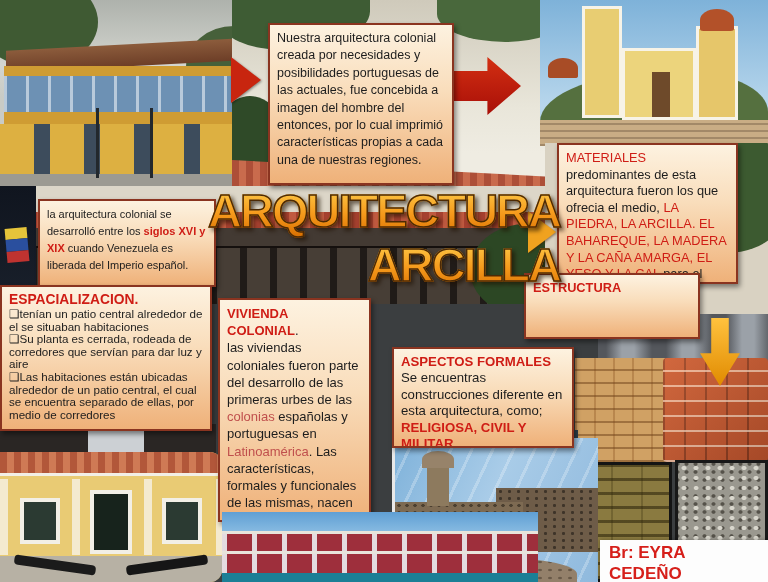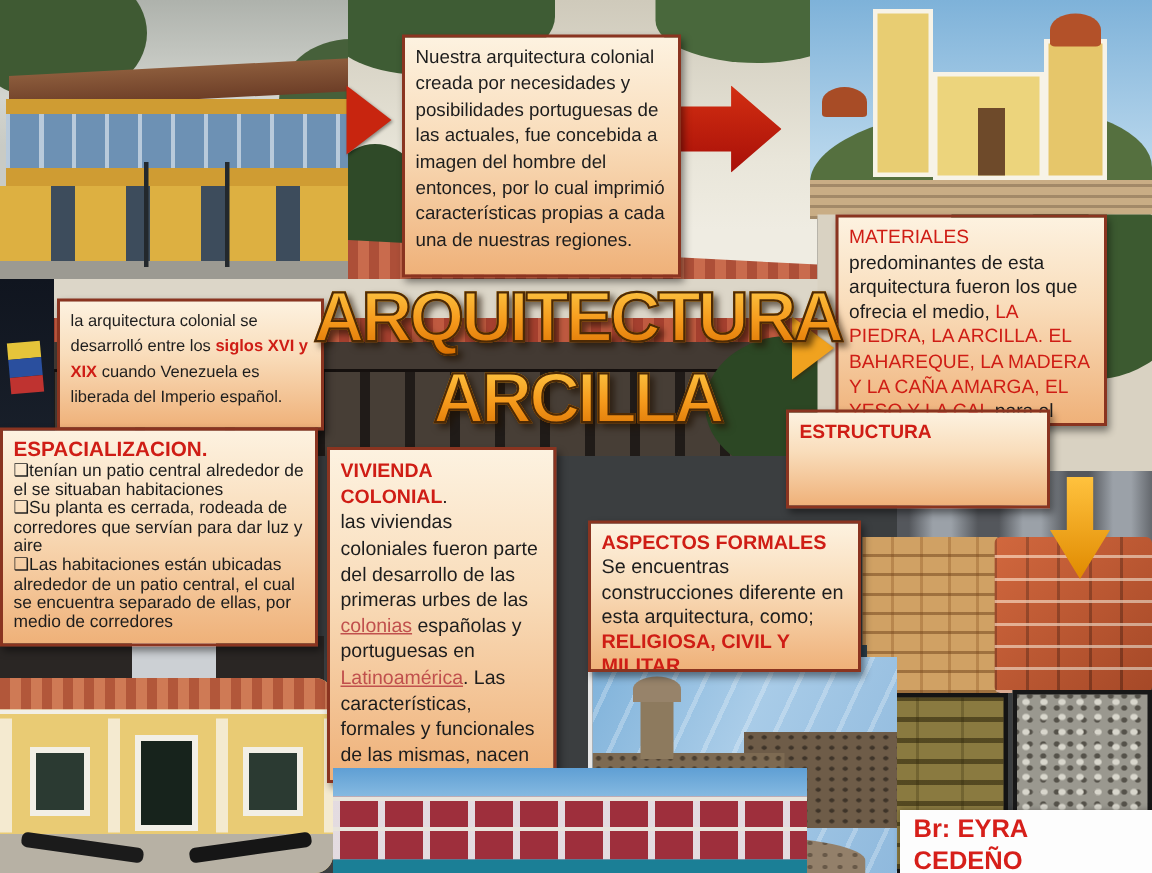--- a/index.html
+++ b/index.html
@@ -5,34 +5,34 @@
 *{margin:0;padding:0;box-sizing:border-box}
 html,body{background:#222}
 .stage{position:relative;width:768px;height:582px;overflow:hidden;background:#3b3e40;font-family:"Liberation Sans",sans-serif}
 .ph,.abs{position:absolute}
 .ph{overflow:hidden}
 
 .tbox{position:absolute;z-index:5;background:linear-gradient(180deg,#fdf2e0 0%,#f9ddbb 42%,#efb179 100%);
   border:2px solid #8a3420;box-shadow:2px 3px 5px rgba(0,0,0,.45);color:#1d1d1d;overflow:hidden;padding:5px 7px}
 .red{color:#cf1d15;font-weight:bold}
 .hdr{color:#cf1d15;font-weight:bold}
-a.rlink{color:#c0504d;text-decoration:underline;cursor:pointer}
+a.rlink{color:#c0504d;cursor:pointer}
 #box-intro{left:268px;top:23px;width:186px;height:162px;font-size:12.5px;line-height:17.4px}
 #box-history{left:38px;top:199px;width:178px;height:88px;font-size:11px;line-height:17px}
 #box-espacializacion{left:0;top:285px;width:212px;height:146px;font-size:11.6px;line-height:12.6px}
 #box-espacializacion .hdr{font-size:13.8px;line-height:16px}
 #box-vivienda{left:218px;top:298px;width:153px;height:224px;font-size:13px;line-height:17.2px}
 #box-vivienda .hdr{display:inline}
 #box-materiales{left:557px;top:143px;width:181px;height:141px;font-size:12.8px;line-height:16.6px}
 #box-estructura{left:524px;top:273px;width:176px;height:66px;font-size:12.8px;line-height:15.4px}
 #box-aspectos{left:392px;top:347px;width:182px;height:101px;font-size:13.2px;line-height:16.4px}
 #box-author{position:absolute;left:600px;top:540px;width:168px;height:42px;z-index:7;background:#fdfdfd;
   padding:3px 9px;font-size:17px;font-weight:bold;color:#d61f1a;line-height:1.22;box-shadow:0 0 4px rgba(0,0,0,.3)}
 
-#title{position:absolute;left:195px;top:184px;width:380px;z-index:6;text-align:center;font-weight:bold;letter-spacing:-2px}
+#title{position:absolute;left:180px;top:184px;width:380px;z-index:6;text-align:right;font-weight:bold;letter-spacing:-2px}
 .tline{display:block;font-size:47px;line-height:54px;
   background:linear-gradient(180deg,#ffd24f 0%,#f59a1c 55%,#d86e00 100%);
   -webkit-background-clip:text;background-clip:text;color:transparent;
   -webkit-text-stroke:1.5px #4d2a05;filter:drop-shadow(3px 3px 2px rgba(30,15,0,.6))}
 
 #arrow-red-tri{position:absolute;left:231px;top:57px;width:0;height:0;z-index:4;
   border-top:23px solid transparent;border-bottom:23px solid transparent;border-left:30px solid #c8250f;
   filter:drop-shadow(1px 1px 1px rgba(0,0,0,.4))}
 #arrow-red-block{position:absolute;left:451px;top:57px;width:70px;height:58px;z-index:4;
   background:linear-gradient(180deg,#d32f12,#a80f08);

